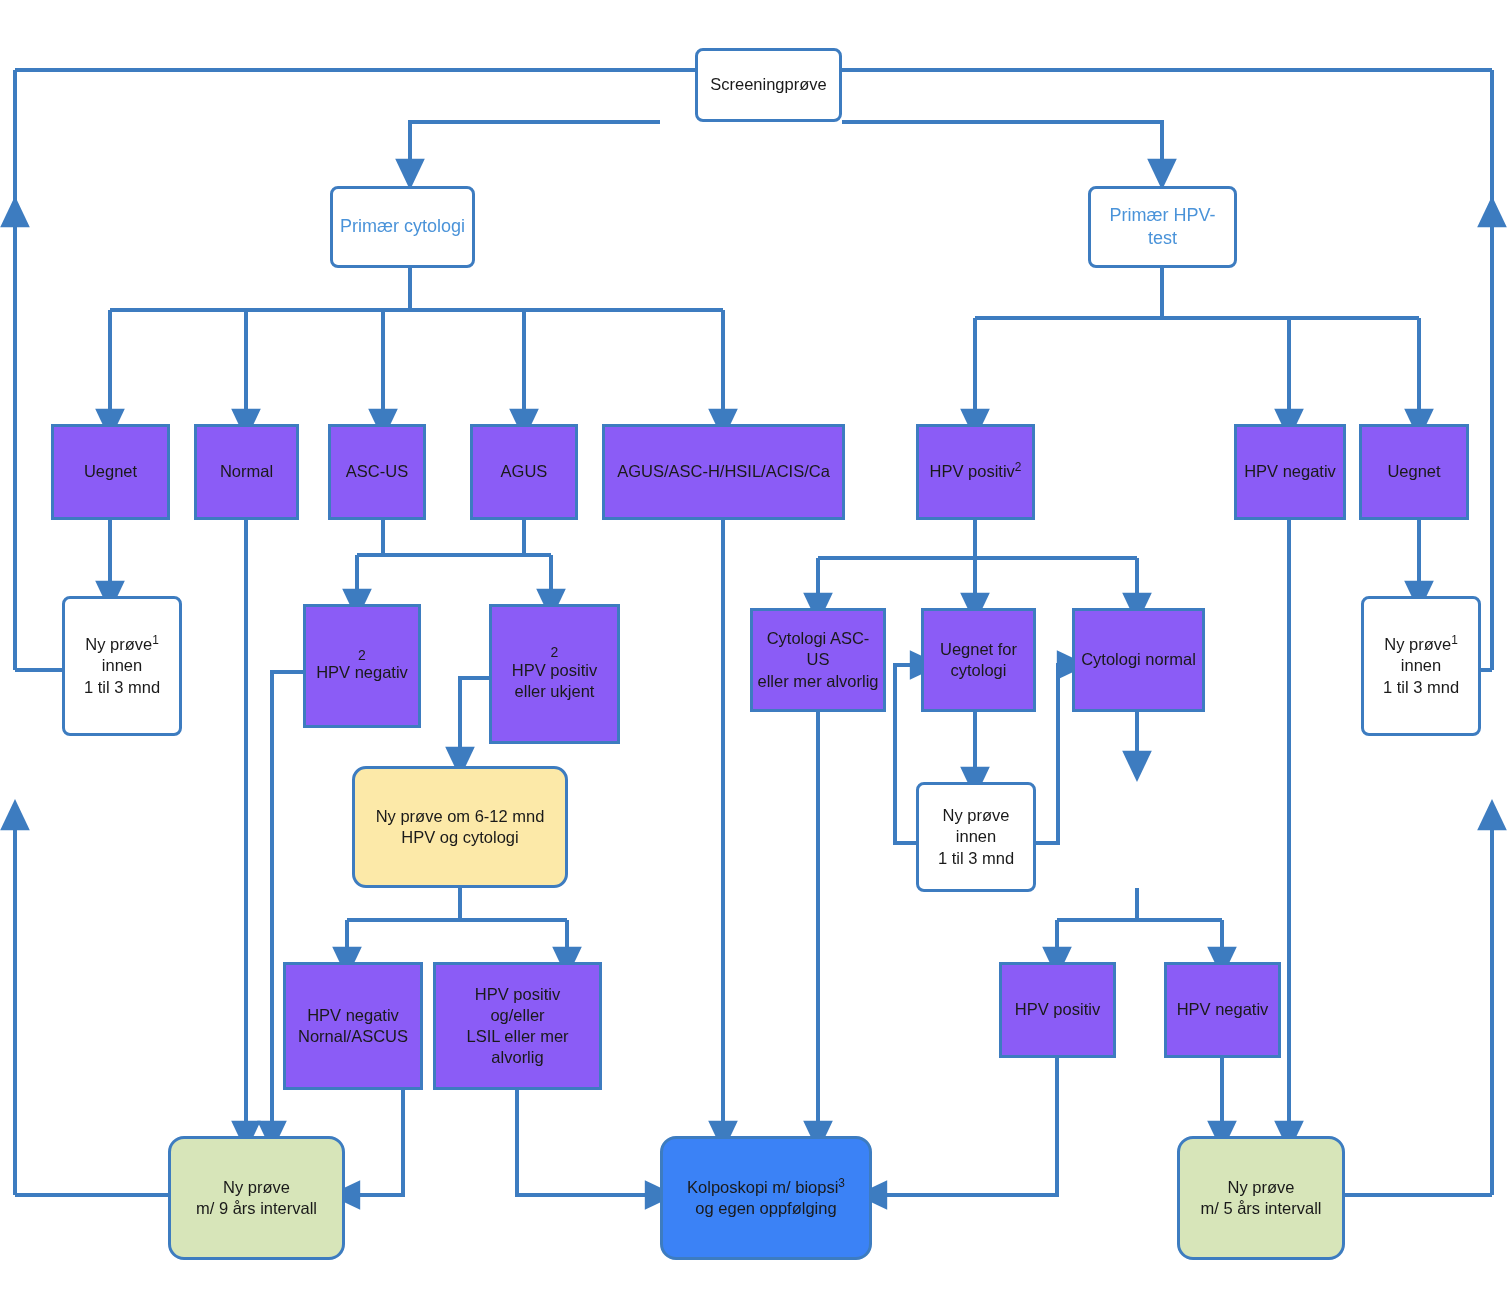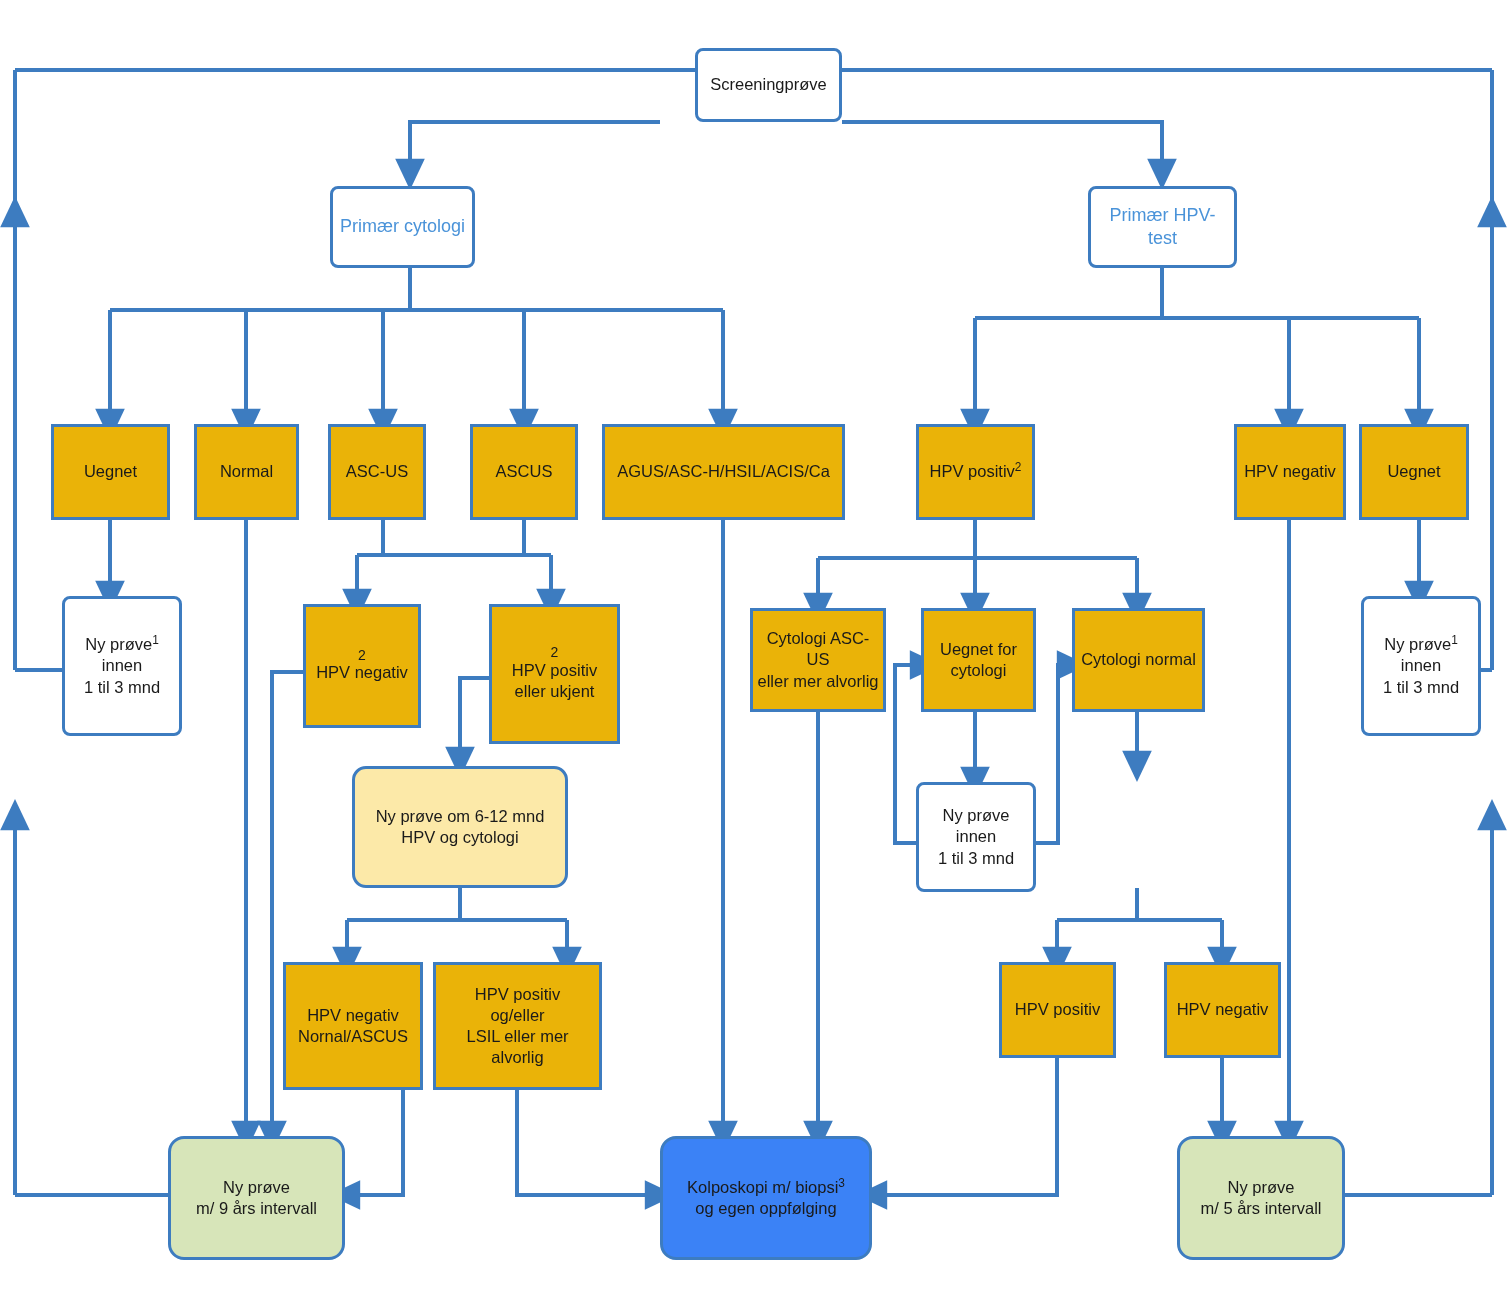--- a/index.html
+++ b/index.html
@@ -26,21 +26,21 @@
     position: absolute;
     box-sizing: border-box;
     display: flex;
     align-items: center;
     justify-content: center;
     text-align: center;
     color: #1a1a1a;
     font-size: 16.5px;
     line-height: 1.28;
     border: 3px solid #3d7cc0;
-    background: #eab308;
+    background: #8b5cf6;
     z-index: 3;
     padding: 2px 4px;
   }
   .node.rounded {
     border-radius: 8px;
     background: #ffffff;
   }
   .node.yellow { background: #fce9a8; border-radius: 14px; }
   .node.green  { background: #d7e5b9; border-radius: 16px; }
   .node.red    { background: #3b82f6; border-radius: 16px; }
@@ -175,21 +175,21 @@
 
   <div class="node" style="left:194px; top:424px; width:105px; height:96px;">
     <span class="txt">Normal</span>
   </div>
 
   <div class="node" style="left:328px; top:424px; width:98px; height:96px;">
     <span class="txt">ASC-US</span>
   </div>
 
   <div class="node" style="left:470px; top:424px; width:108px; height:96px;">
-    <span class="txt">ASCUS</span>
+    <span class="txt">AGUS</span>
   </div>
 
   <div class="node" style="left:602px; top:424px; width:243px; height:96px;">
     <span class="txt">AGUS/ASC-H/HSIL/ACIS/Ca</span>
   </div>
 
   <div class="node" style="left:916px; top:424px; width:119px; height:96px;">
     <span class="txt">
       <span>HPV positiv</span><sup>2</sup>
     </span>

